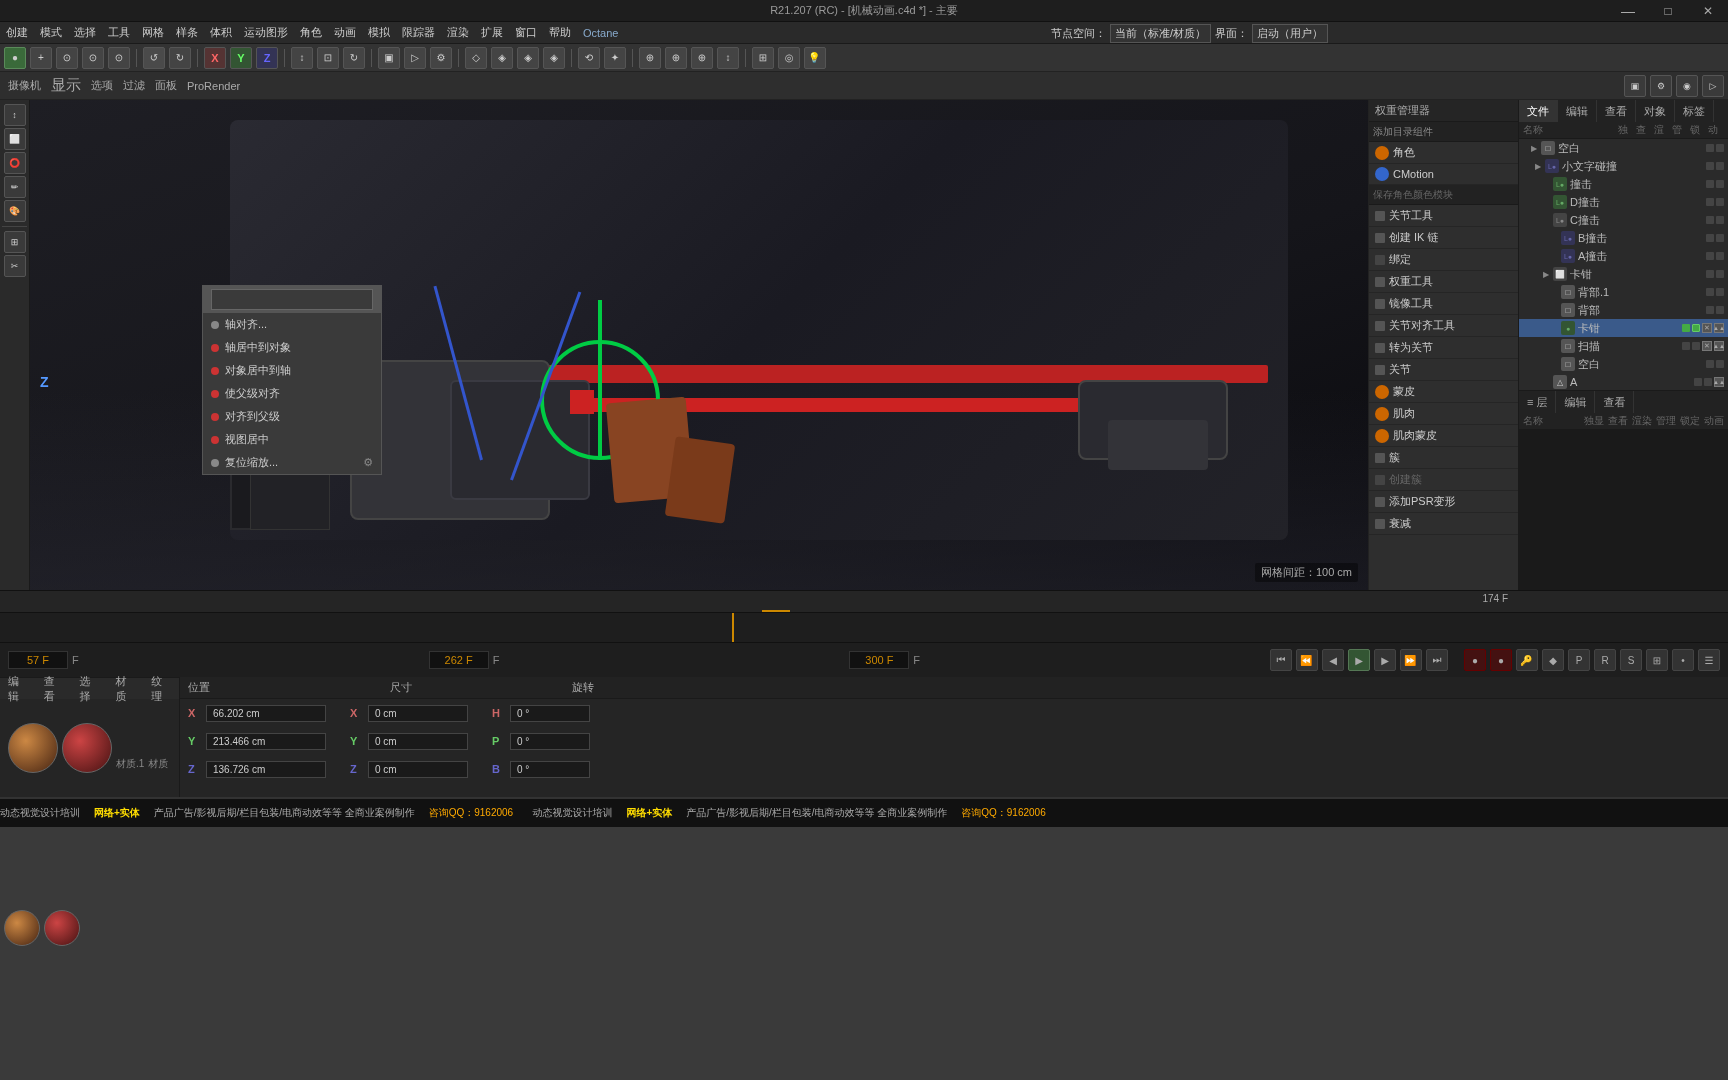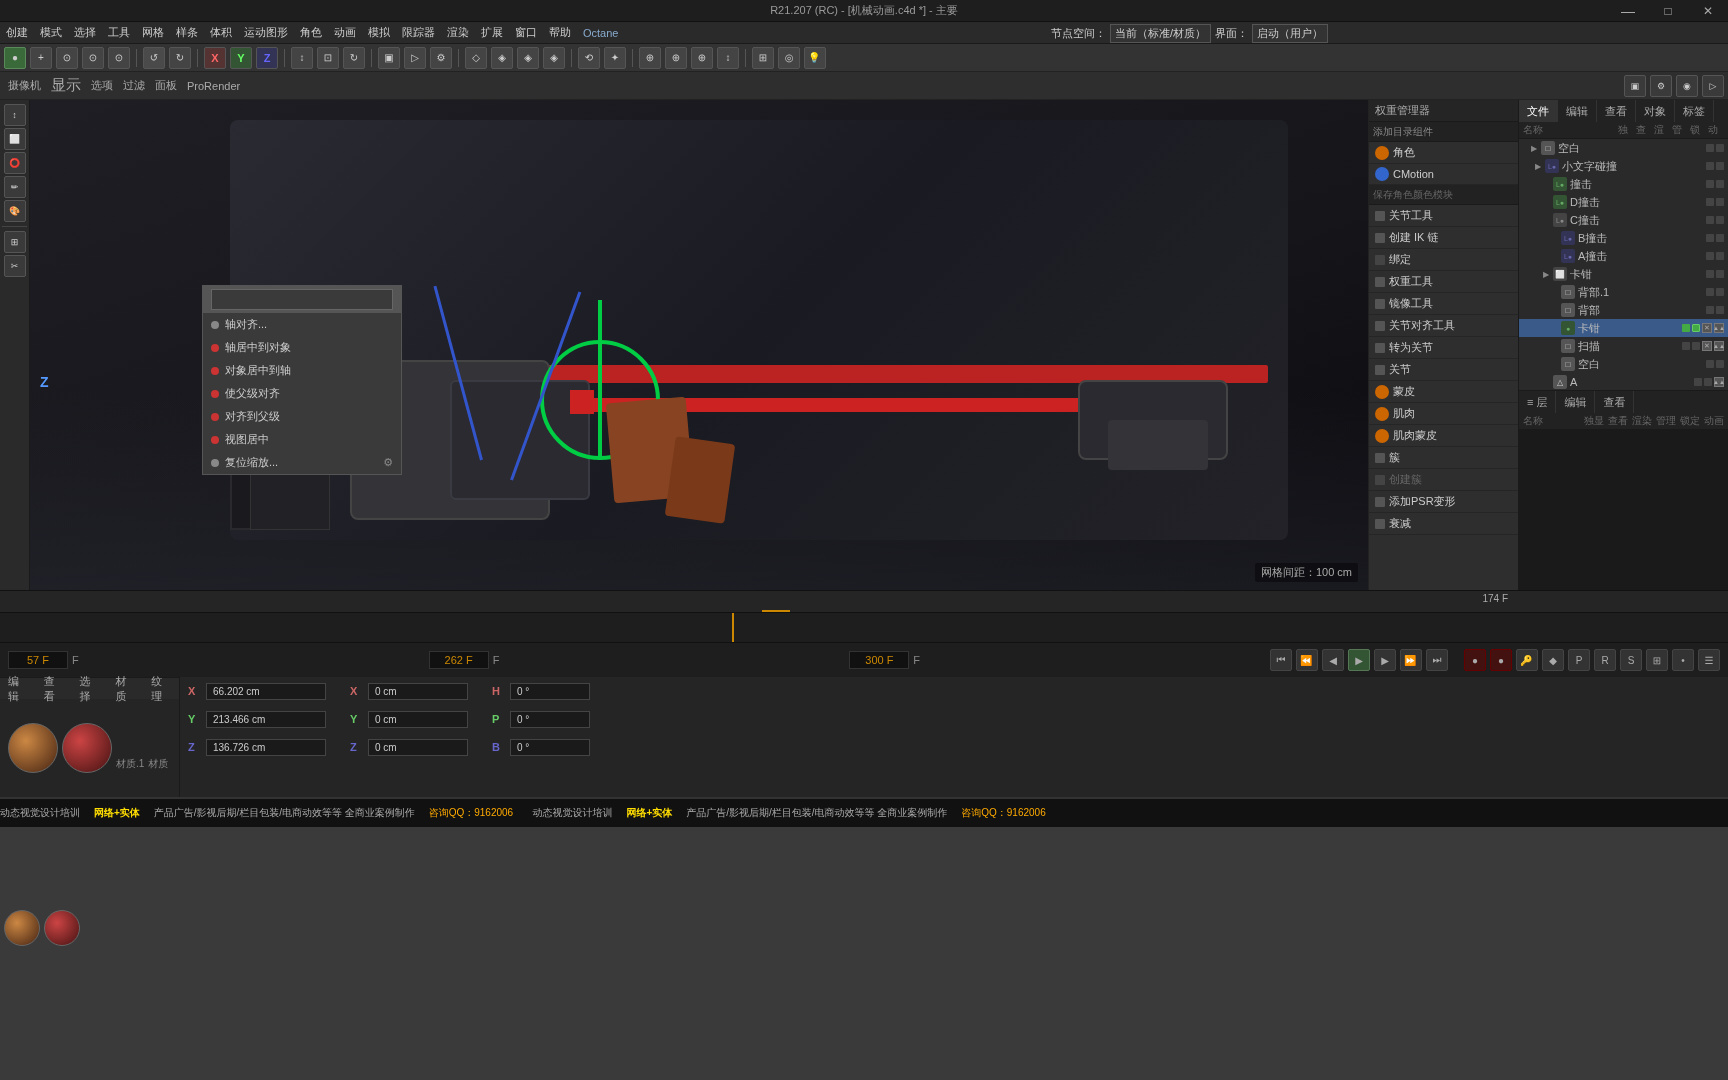--- a/index.html
+++ b/index.html
@@ -129,21 +129,21 @@
       color: #5599ff;
       font-size: 14px;
       font-weight: bold;
     }
 
     
     .context-menu {
       position: absolute;
       top: 185px;
       left: 172px;
-      width: 200px;
+      width: 180px;
       background: #3a3a3a;
       border: 1px solid #555;
       z-index: 100;
     }
     .context-menu-header {
       background: #555;
       padding: 3px 8px;
       font-size: 11px;
       color: #fff;
     }
@@ -903,20 +903,25 @@
     <div style="flex:1; display:flex; align-items:center; padding:8px; gap:4px;">
       <div style="width:50px;height:50px;border-radius:50%;background:radial-gradient(circle at 35% 35%,#cc8844,#442211);border:1px solid #666; cursor:pointer;"></div>
       <div style="width:50px;height:50px;border-radius:50%;background:radial-gradient(circle at 35% 35%,#cc4444,#441111);border:1px solid #666; cursor:pointer;"></div>
       <div style="font-size:10px;color:#888;margin-top:32px;">材质.1</div>
       <div style="font-size:10px;color:#888;margin-top:32px;">材质</div>
     </div>
   </div>
 
   <div style="flex:1; background:#252525; display:flex; flex-direction:column;">
 
+    <div style="height:22px; background:#222; display:flex; align-items:center; padding:0 8px; gap:20px; border-bottom:1px solid #1a1a1a;">
+      <span style="font-size:11px;color:#aaa;">位置</span>
+      <span style="font-size:11px;color:#aaa;margin-left:160px;">尺寸</span>
+      <span style="font-size:11px;color:#aaa;margin-left:140px;">旋转</span>
+    </div>
 
     <div style="display:flex; align-items:center; padding:2px 8px; gap:4px; height:28px;">
       <span style="font-size:11px;color:#cc6666;width:14px;font-weight:bold;">X</span>
       <div style="background:#1a1a1a;border:1px solid #444;padding:2px 6px;font-size:10px;color:#ccc;width:120px;">66.202 cm</div>
       <span style="font-size:11px;color:#cc6666;width:14px;font-weight:bold;margin-left:20px;">X</span>
       <div style="background:#1a1a1a;border:1px solid #444;padding:2px 6px;font-size:10px;color:#ccc;width:100px;">0 cm</div>
       <span style="font-size:11px;color:#cc6666;width:14px;font-weight:bold;margin-left:20px;">H</span>
       <div style="background:#1a1a1a;border:1px solid #444;padding:2px 6px;font-size:10px;color:#ccc;width:80px;">0 °</div>
       <span style="font-size:11px;color:#888;margin-left:4px;"></span>
     </div>

